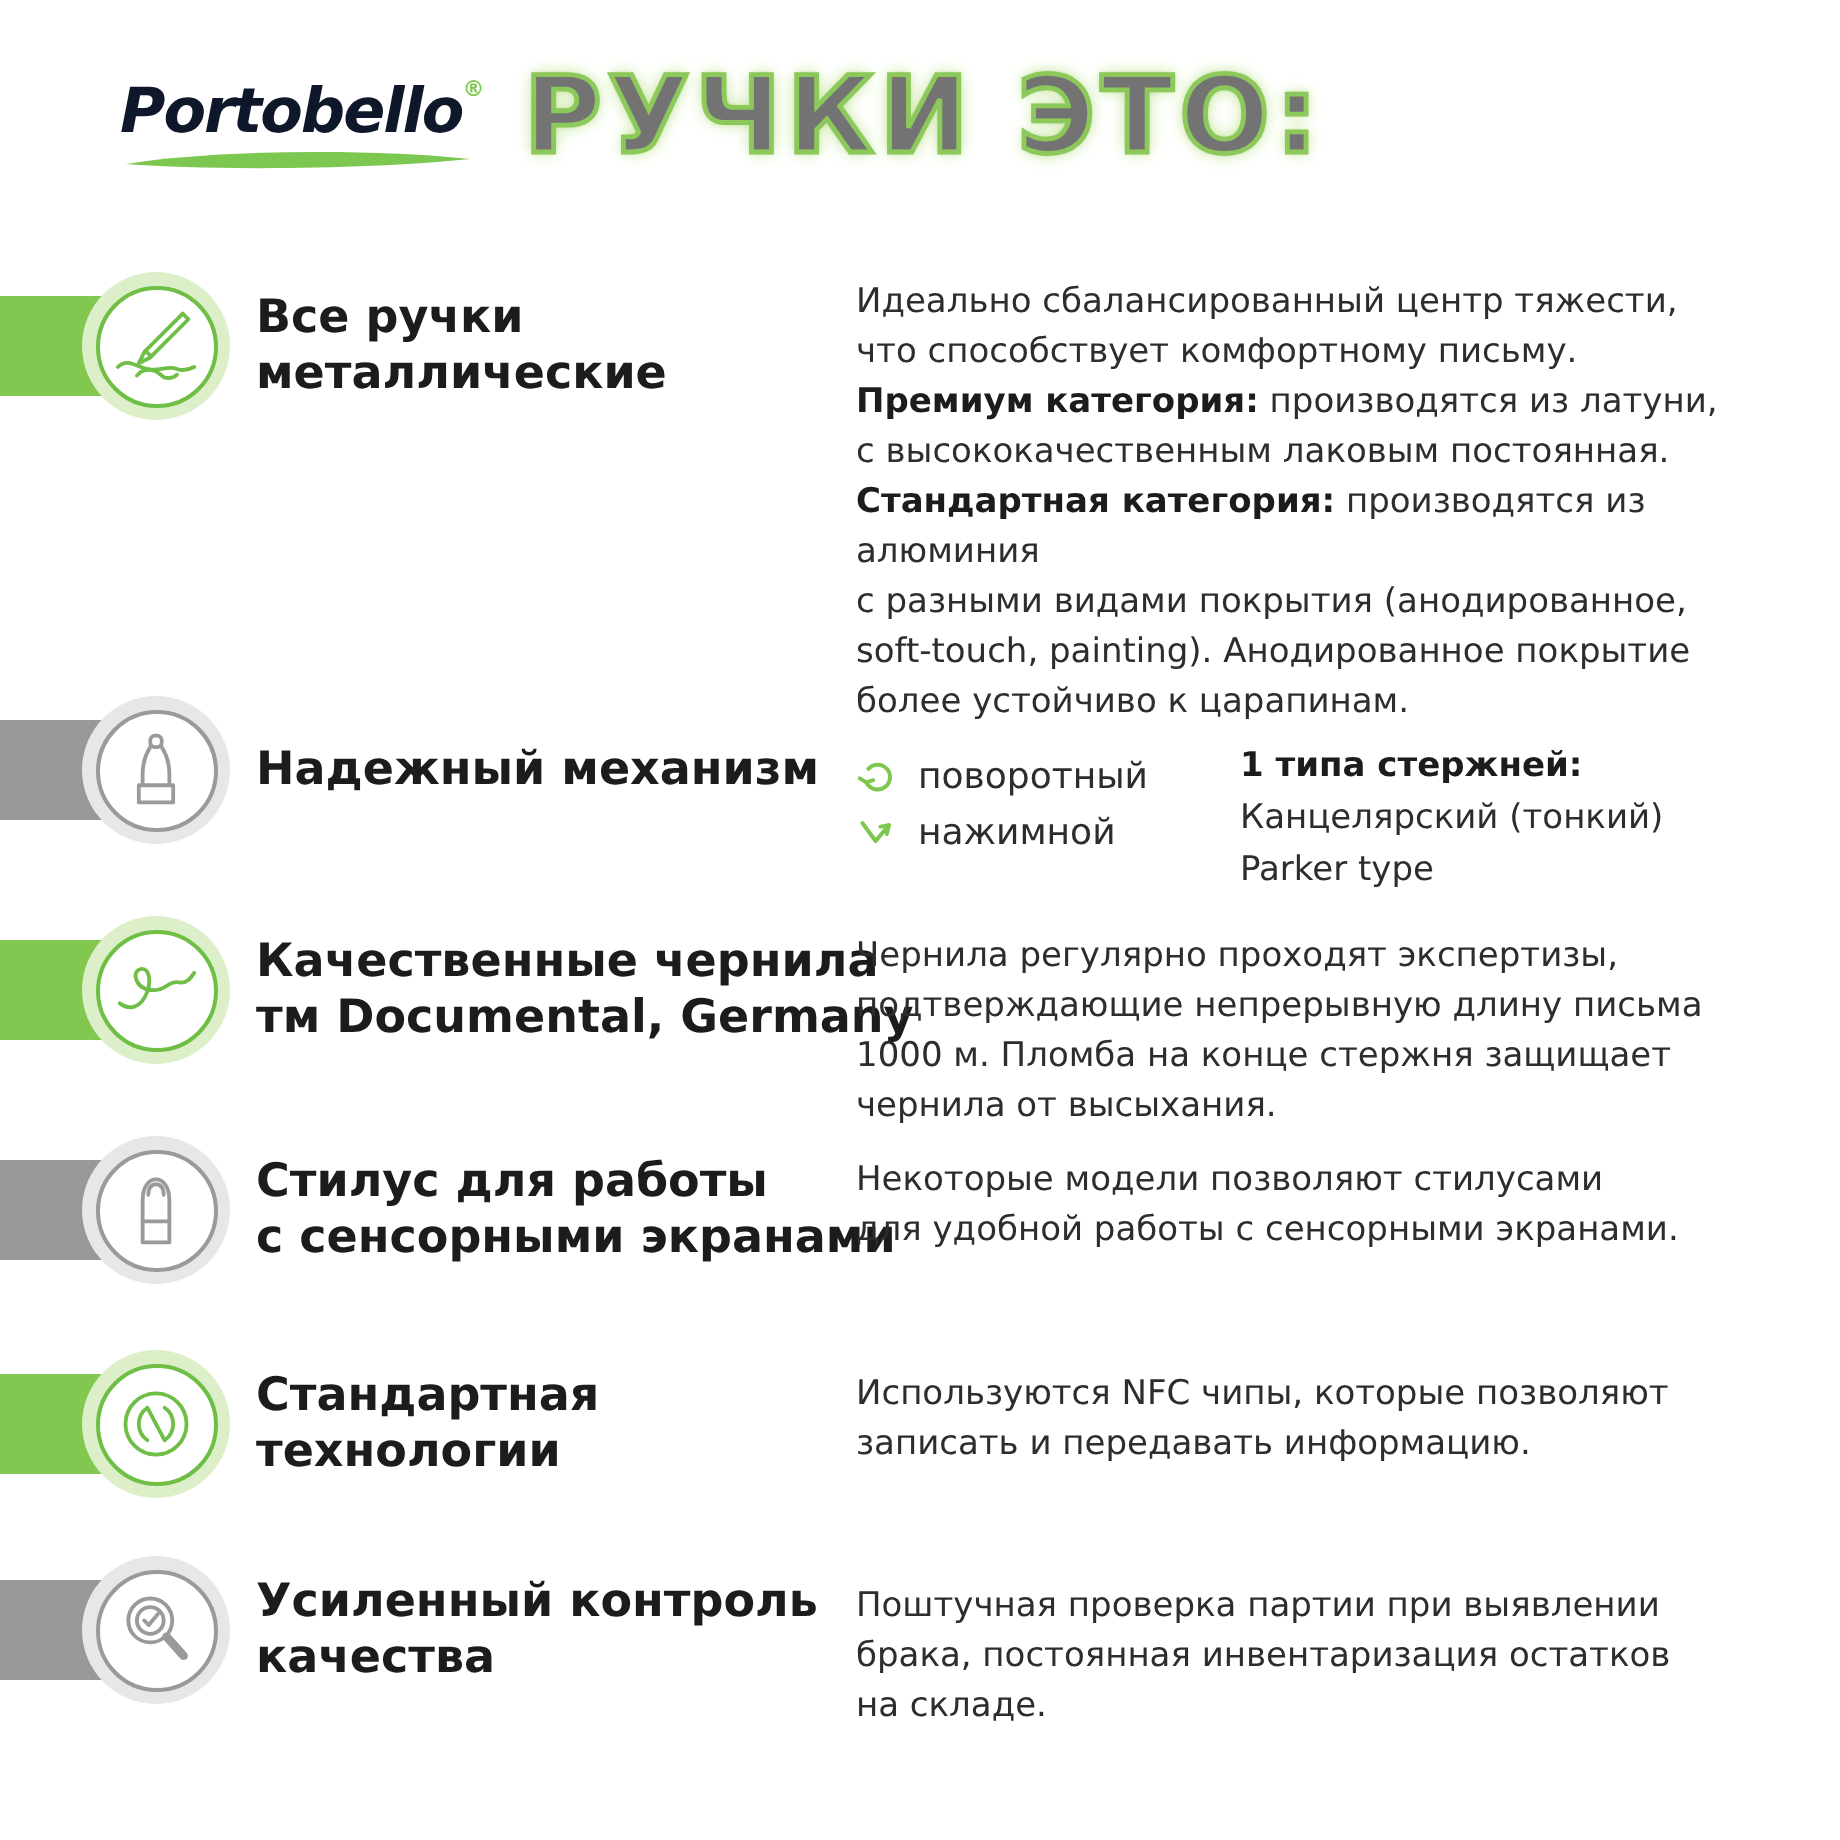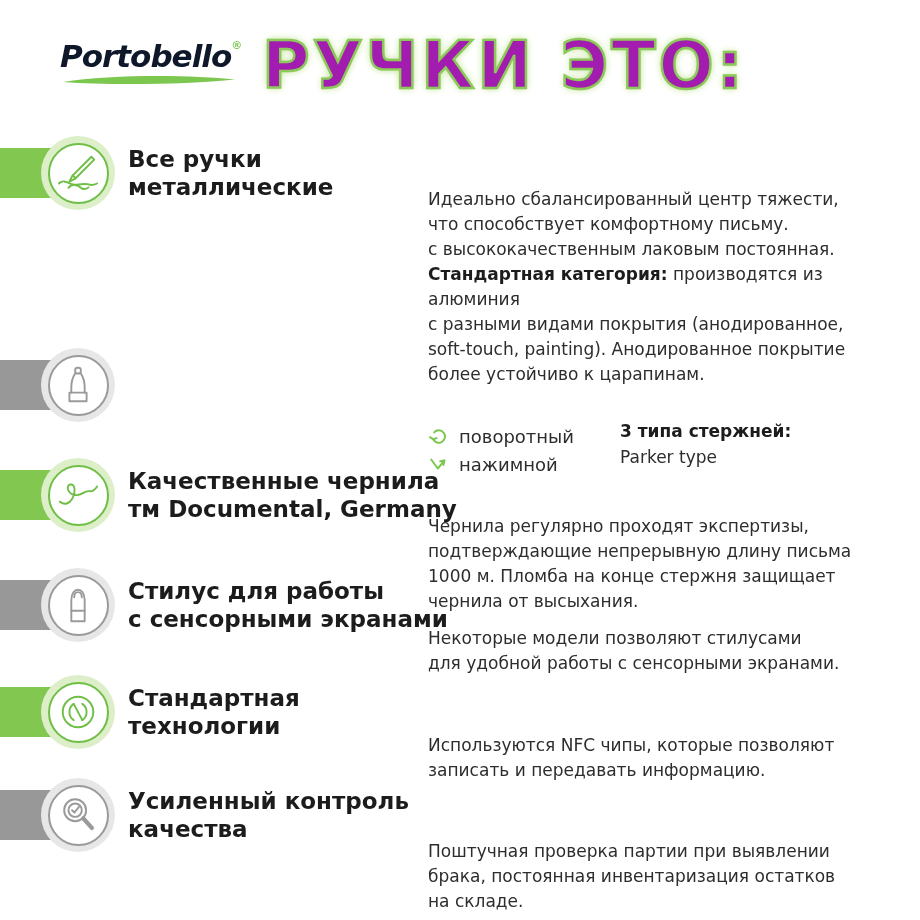--- a/index.html
+++ b/index.html
@@ -4,22 +4,22 @@
 <style>
   html,body{margin:0;padding:0;background:#ffffff;}
   .page{position:relative;width:920px;height:920px;background:#fff;overflow:hidden;
         font-family:"DejaVu Sans","Liberation Sans",sans-serif;color:#262626;}
 
   
   .logo{position:absolute;left:60px;top:38px;width:178px;text-align:center;}
   .logo-text{font-style:italic;font-weight:700;font-size:31px;color:#0f172a;letter-spacing:-1px;}
   .logo-reg{font-size:11px;color:#7CC74F;vertical-align:18px;font-style:italic;font-weight:700;}
   .logo-swoosh{display:block;margin:0 auto;margin-top:-1px;}
-  .title{position:absolute;left:262px;top:28px;margin:0;font-size:65px;font-weight:800;
-         letter-spacing:3px;color:#a21caf;
+  .title{position:absolute;left:262px;top:28px;margin:0;font-size:53px;font-weight:800;
+         letter-spacing:3px;color:#737373;
          -webkit-text-stroke:2.4px #8CC85A;
          text-shadow:0 0 2px #8CC85A,0 0 7px #C9E6A5,0 0 10px #DDF0C4;}
 
   
   .row{position:absolute;left:0;width:920px;height:74px;}
   .bar{position:absolute;left:0;top:12px;width:88px;height:50px;}
   .bar.green{background:#82C74F;}
   .bar.gray{background:#989898;}
   .badge{position:absolute;left:41px;top:0;width:74px;height:74px;border-radius:50%;
          display:flex;align-items:center;justify-content:center;}
@@ -27,21 +27,21 @@
   .badge.gray{background:#E7E7E7;}
   .badge-inner{width:61px;height:61px;border-radius:50%;background:#fff;
                display:flex;align-items:center;justify-content:center;box-sizing:border-box;}
   .badge-inner.green{border:2.5px solid #6FBE45;}
   .badge-inner.gray{border:2.5px solid #9A9A9A;}
   .badge svg{display:block;}
 
   .heading{position:absolute;left:128px;top:0;height:74px;margin:0;display:flex;align-items:center;
            font-size:23px;line-height:28px;font-weight:700;color:#1c1c1c;white-space:pre;}
 
-  .body{position:absolute;left:428px;width:485px;font-size:17px;line-height:25px;color:#2d2d2d;margin-top:48px;}
+  .body{position:absolute;left:428px;width:485px;font-size:17px;line-height:25px;color:#2d2d2d;}
   .bline{white-space:pre-line;}
   .body b{font-weight:700;color:#1c1c1c;}
 
   
   .mech-item{display:flex;align-items:center;gap:11px;height:28px;font-size:18px;color:#2d2d2d;}
   .mech-item svg{flex:0 0 auto;}
   .refill-col{position:absolute;left:192px;top:-4px;line-height:26px;font-size:17px;color:#2d2d2d;}
   .refill-title{font-weight:700;color:#1c1c1c;}
 
   .stroke-g{stroke:#6FBE45;fill:none;stroke-width:2;stroke-linecap:round;stroke-linejoin:round;}
@@ -71,59 +71,62 @@
           <path d="M2 33 C 7 28 12 33 17 34 C 24 35.5 28 32 33 34 C 37 35.5 40 34 42 33"></path>
           <path d="M12 37.5 C 16 32.5 22 34.5 25 37.5 C 27 39.5 31 39 33 37"></path>
         </svg>
       </div>
     </div>
     <h2 class="heading">Все ручки
 металлические</h2>
     <div class="body" style="top:3px">
       <div class="bline">Идеально сбалансированный центр тяжести,
 что способствует комфортному письму.</div>
+      <div class="bline"><b>Премиум категория:</b><span> производятся из латуни,</span></div>
       <div class="bline">с высококачественным лаковым постоянная.</div>
       <div class="bline"><b>Стандартная категория:</b><span> производятся из алюминия</span></div>
       <div class="bline">с разными видами покрытия (анодированное,
 soft-touch, painting). Анодированное покрытие
 более устойчиво к царапинам.</div>
     </div>
   </section>
 
   <section class="row" style="top:348px">
     <div class="bar gray"></div>
     <div class="badge gray">
       <div class="badge-inner gray">
         <svg width="42" height="42" viewBox="0 0 44 44" class="stroke-gr">
           <rect x="19" y="4" width="6" height="6" rx="2.5"></rect>
           <path d="M19 10 C 16.5 14 15 19 15 24 L15 30"></path>
           <path d="M25 10 C 27.5 14 29 19 29 24 L29 30"></path>
           <rect x="13" y="30" width="18" height="9"></rect>
         </svg>
       </div>
     </div>
+    <h2 class="heading">Надежный механизм</h2>
     <div class="body" style="top:26px">
       <div class="mech-col">
         <div class="mech-item">
           <svg width="20" height="20" viewBox="0 0 20 20" class="stroke-mini">
             <path d="M6.2 6.4 A6.2 6.2 0 1 1 5.2 13.2"></path>
             <path d="M5.2 13.2 L1.9 11.2 M5.2 13.2 L8.6 12.1"></path>
           </svg>
           <span>поворотный</span>
         </div>
         <div class="mech-item">
           <svg width="20" height="20" viewBox="0 0 20 20" class="stroke-mini">
             <path d="M3.2 5.5 L9.8 14.5 L16.4 6.6"></path>
             <path d="M16.4 6.6 L12.2 7.3 M16.4 6.6 L15.4 11"></path>
           </svg>
           <span>нажимной</span>
         </div>
       </div>
       <div class="refill-col">
-        <div class="refill-title">3 типа стержней:</div>
+        <div class="refill-title">1 типа стержней:</div>
+        <div>Канцелярский (тонкий)</div>
         <div>Parker type</div>
       </div>
     </div>
   </section>
 
   <section class="row" style="top:458px">
     <div class="bar green"></div>
     <div class="badge green">
       <div class="badge-inner green">
         <svg width="42" height="42" viewBox="0 0 44 44" class="stroke-g">

